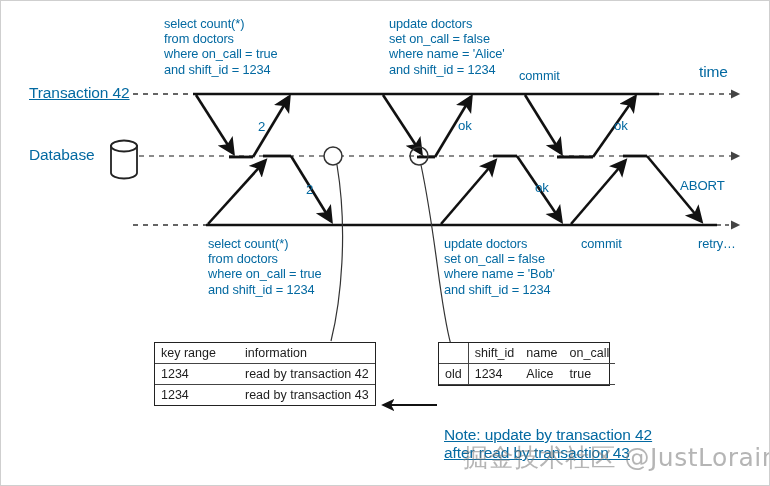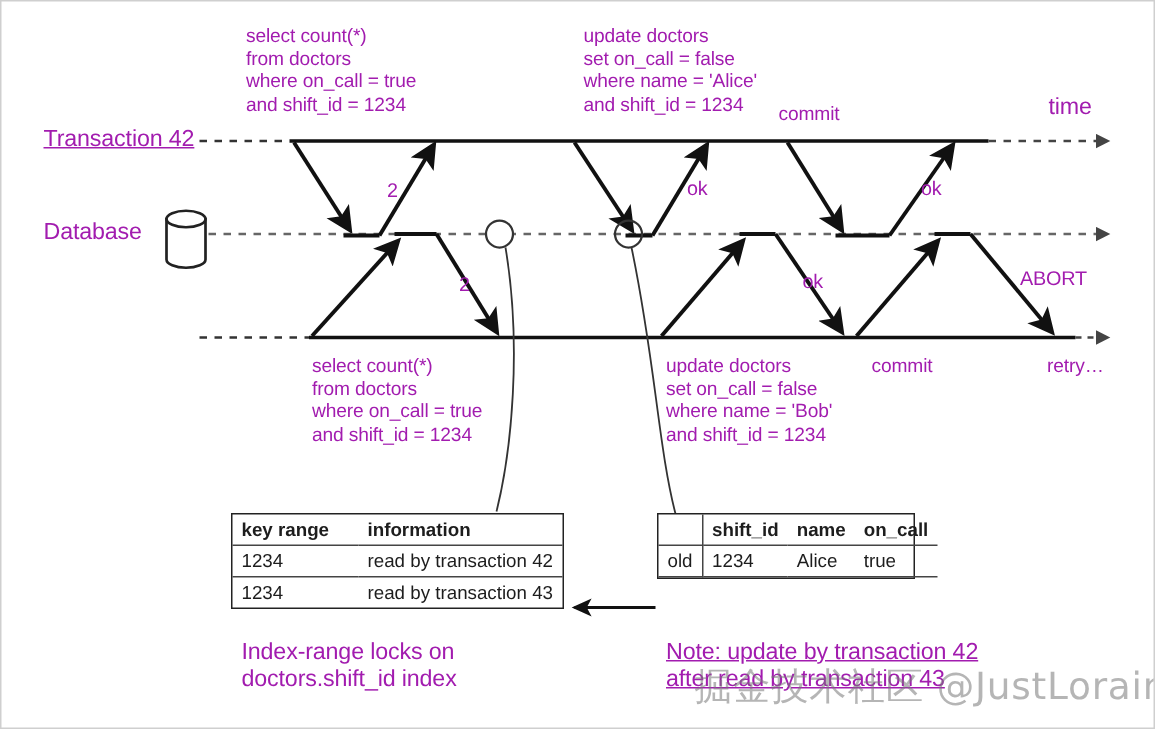--- a/index.html
+++ b/index.html
@@ -19,21 +19,21 @@
   #diagram-svg{
     position:absolute;
     left:0; top:0;
     width:770px; height:486px;
   }
   .lbl{
     position:absolute;
     white-space:pre;
     line-height:14.5px;
     font-size:13.2px;
-    color:#a21caf;
+    color:#0369a1;
     letter-spacing:-0.1px;
   }
   .lbl.big{ font-size:15.5px; line-height:18px; }
   .lbl.sql{ font-size:12.8px; line-height:15.2px; }
 
   
   .tbl{
     position:absolute;
     border:1.6px solid #222;
     background:#fff;
@@ -42,21 +42,21 @@
     box-sizing:border-box;
   }
   .tbl table{border-collapse:collapse;width:100%;height:100%;}
   .tbl td,.tbl th{
     padding:3px 6px;
     text-align:left;
     font-weight:normal;
     color:#1d1d1d;
     white-space:nowrap;
   }
-  .tbl th{font-weight:bold;}
+  .tbl th{font-weight:normal;}
   .rowline td,.rowline th{border-bottom:1.2px solid #444;}
   .vline{border-right:1.2px solid #444;}
   .rowhead{font-weight:bold;margin-top:40px;}
 
   
   #watermark{
     position:absolute;
     left:462px; top:440px;
     font-size:25px;
     color:rgba(120,120,120,0.55);
@@ -208,22 +208,20 @@
         <td>read by transaction 42</td>
       </tr>
       <tr>
         <td>1234</td>
         <td>read by transaction 43</td>
       </tr>
     </tbody>
       </table>
   </div>
 
-  <div class="lbl big" style="left:160px; top:425px;">Index-range locks on
-doctors.shift_id index</div>
 
   <div class="tbl" id="row-table" style="left:437px; top:341px; width:172px;">
     <table>
       <tbody>
           <tr class="rowline">
         <th class="vline" style="width:40px;"></th>
         <th>shift_id</th>
         <th>name</th>
         <th>on_call</th>
       </tr>

